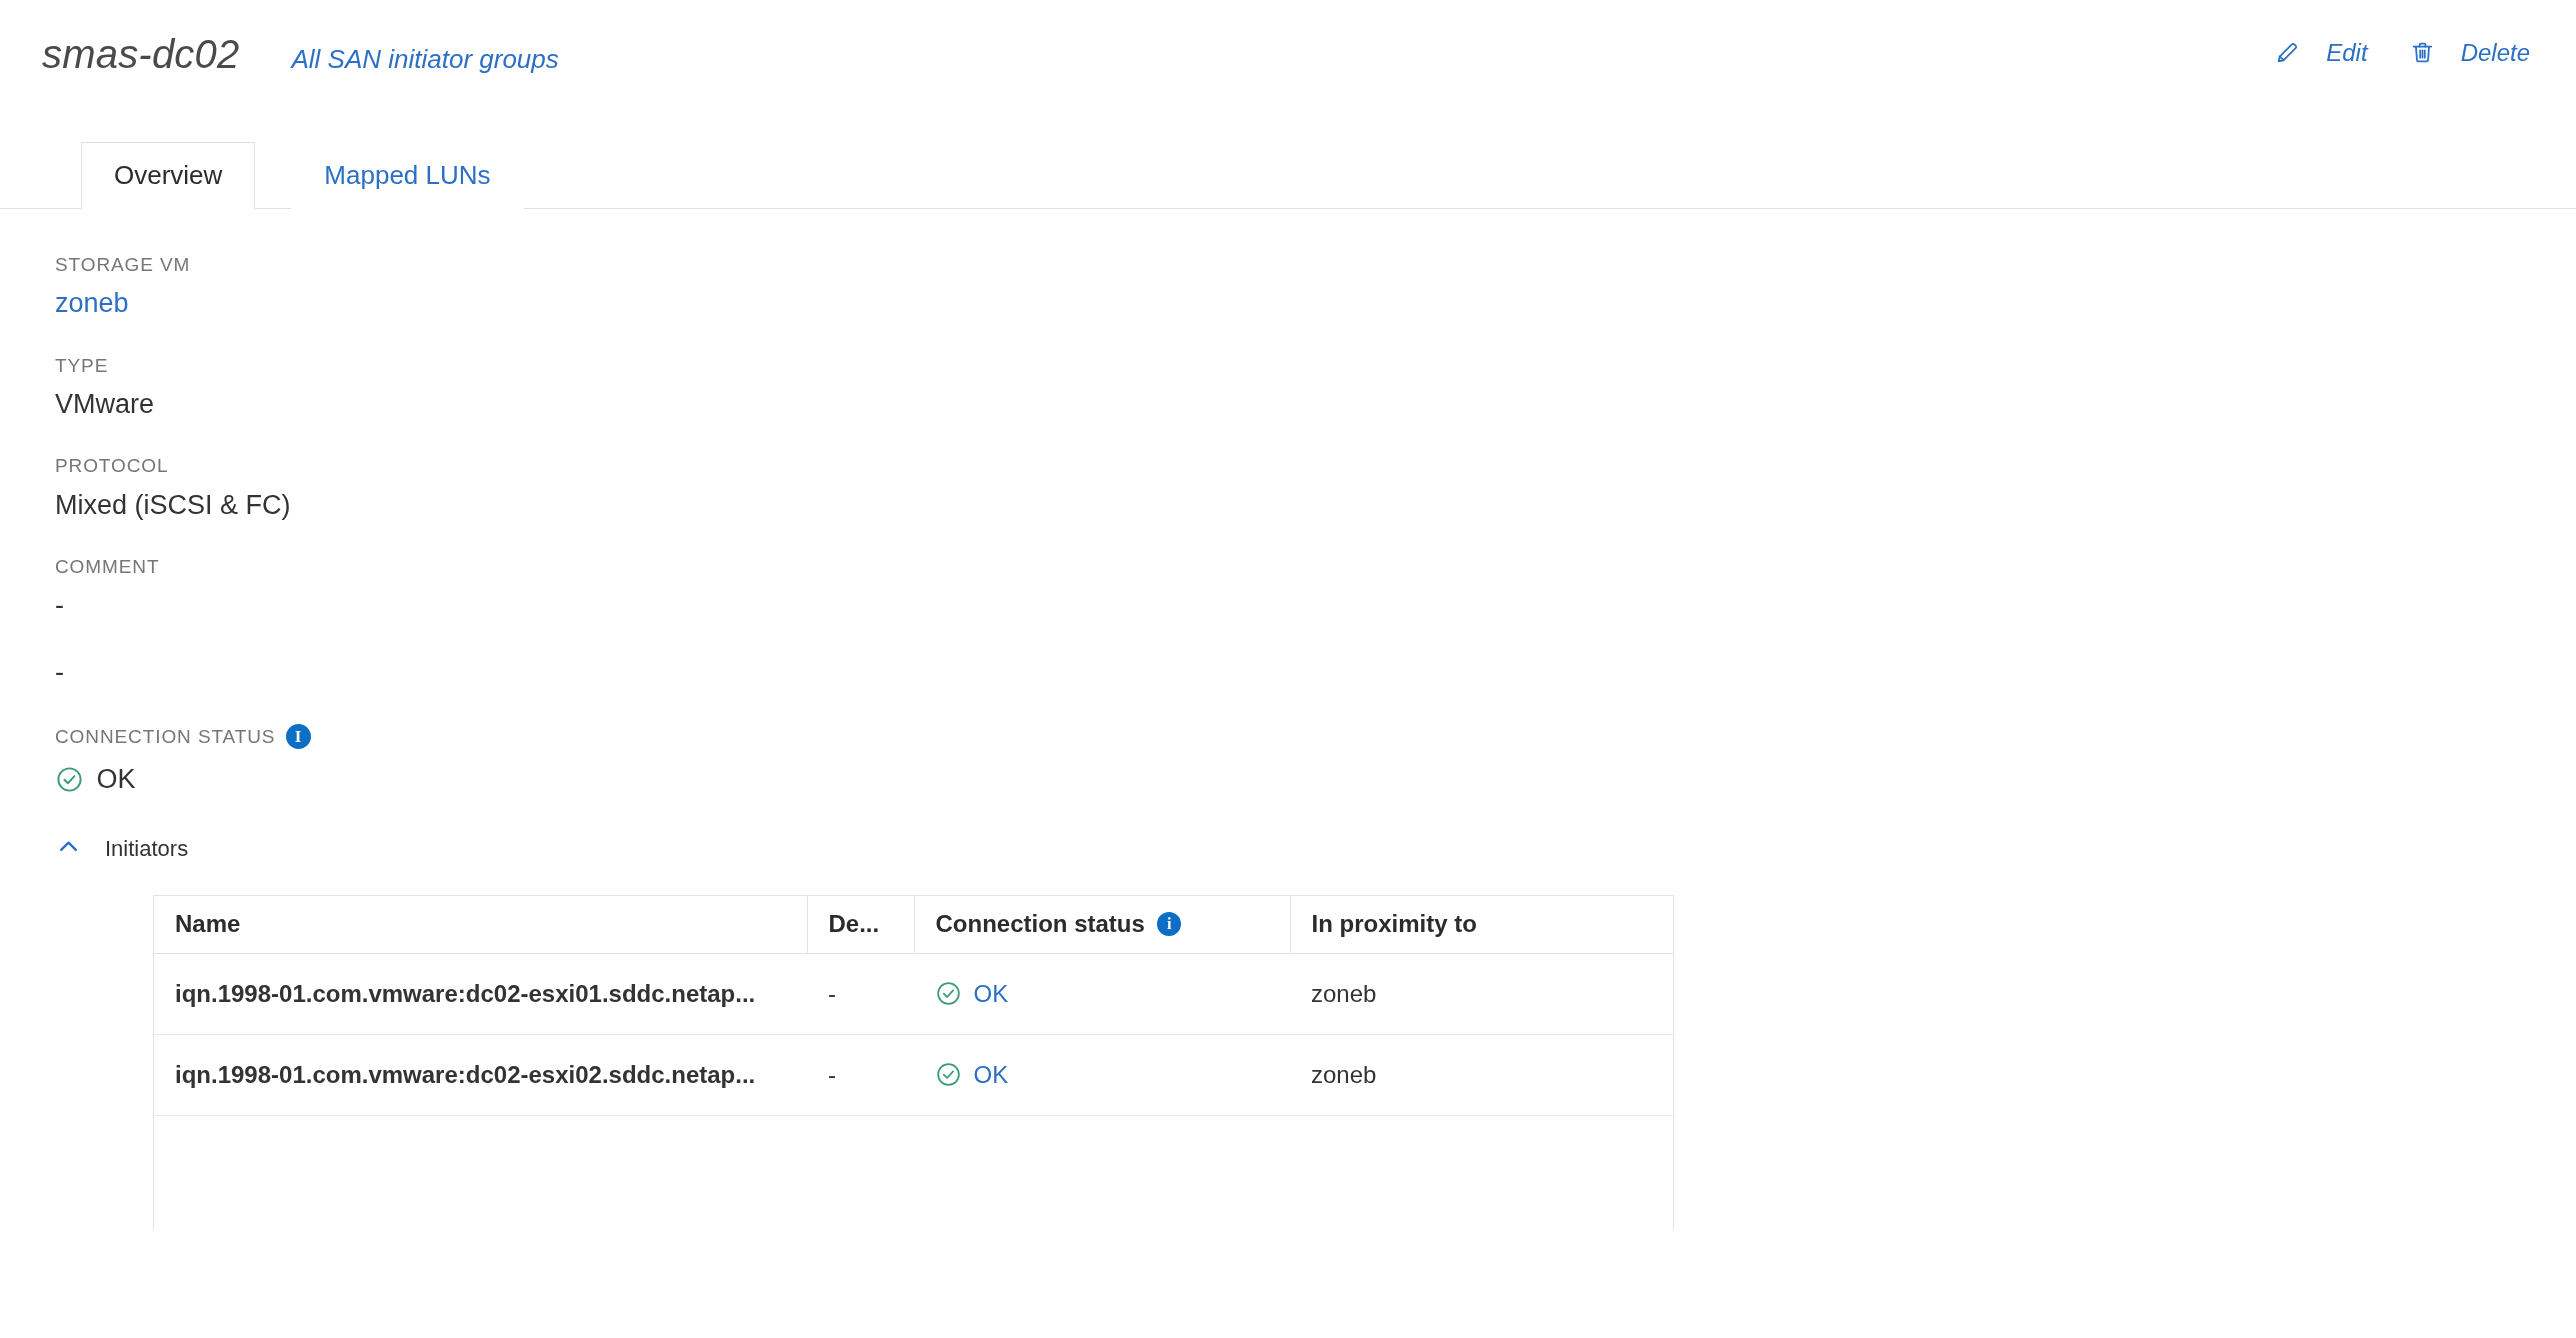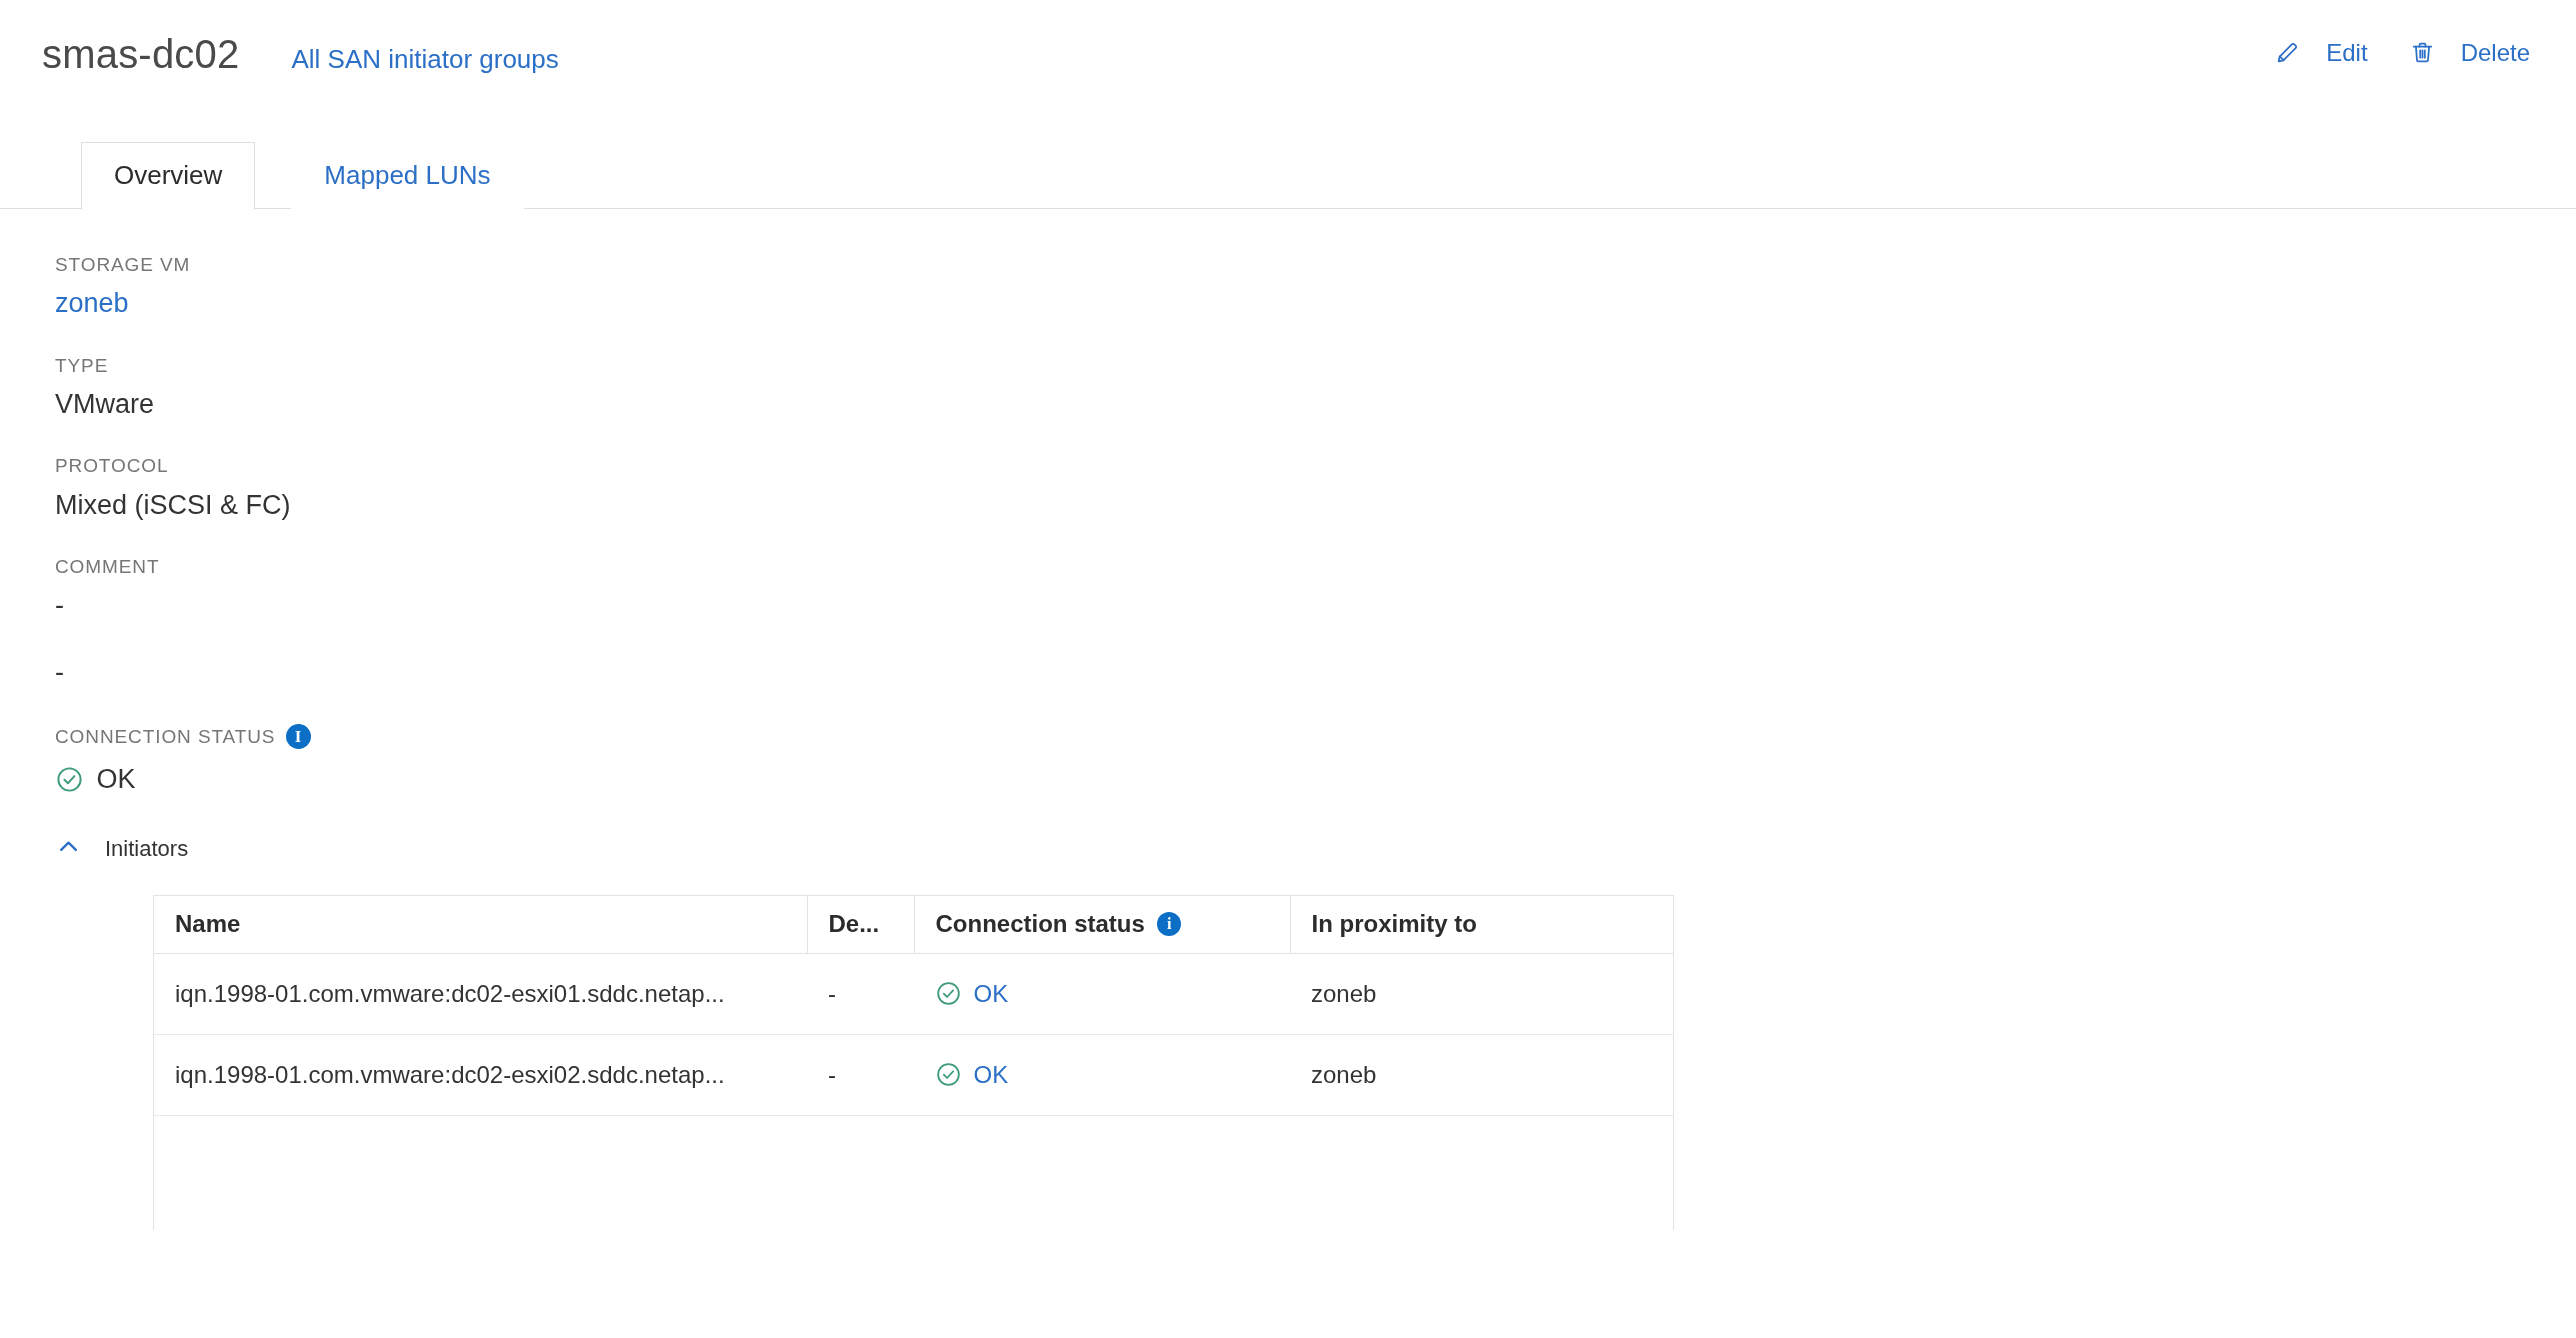--- a/index.html
+++ b/index.html
@@ -16,20 +16,21 @@
     overflow: hidden;
     position: relative;
   }
 
   
   .page-header {
     position: relative;
     height: 123px;
     box-sizing: border-box;
     padding: 0;
+    font-style: italic;
   }
   .header-left {
     position: absolute;
     left: 42px;
     top: 34px;
     display: flex;
     align-items: baseline;
   }
   .page-title {
     font-size: 40px;
@@ -233,20 +234,21 @@
   }
   .col-name { width: 653px; }
   .col-desc { width: 107px; }
   .col-status { width: 376px; }
   .col-prox { width: auto; }
 
   .cell-name {
     white-space: nowrap;
     overflow: hidden;
     text-overflow: ellipsis;
+    font-weight: bold;
   }
   .cell-status {
     display: flex;
     align-items: center;
     gap: 11.5px;
   }
   .cell-status .ok-text {
     color: #2b6fc6;
     cursor: pointer;
   }

